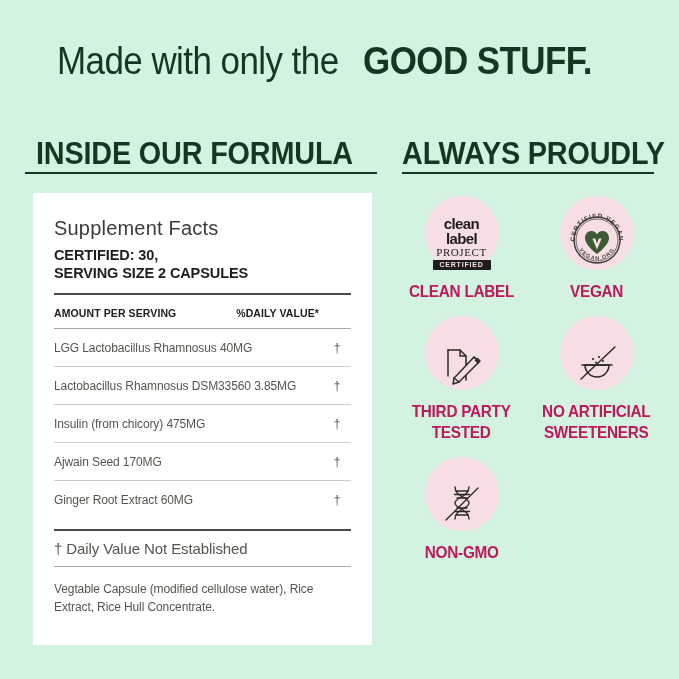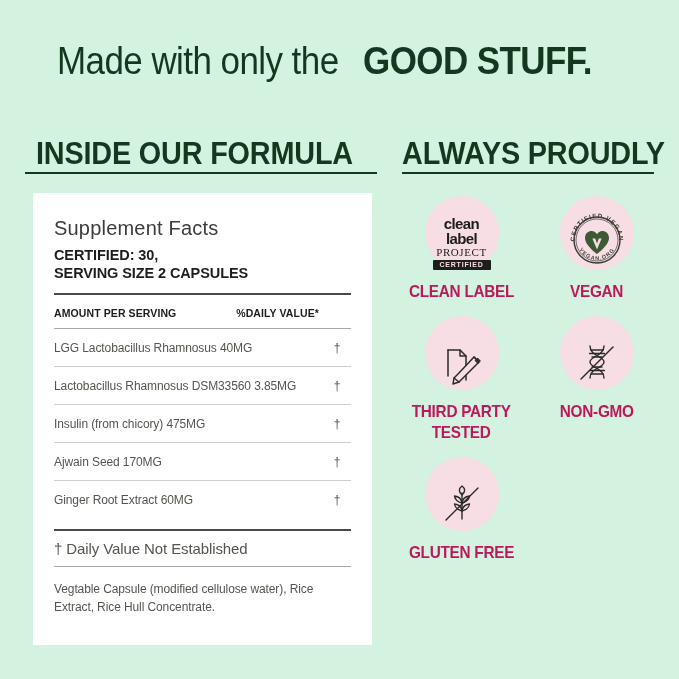--- a/index.html
+++ b/index.html
@@ -240,47 +240,48 @@
           <path d="M40 23 L45 28"></path>
           <path d="M41.5 26.5 L44 29"></path>
           <path d="M43.5 24.5 L46 27"></path>
           <path d="M20 44 L25 48"></path>
         </svg>
       </div>
       <div class="badge-label"><span>THIRD PARTY
 TESTED</span></div>
     </div>
 
+    <div class="badge">
+      <div class="circle">
+        <svg width="56" height="56" viewBox="0 0 56 56" fill="none" stroke="#2b2b26" stroke-width="1.5" stroke-linecap="round" stroke-linejoin="round">
+          <path d="M16 31 A12 12 0 0 0 40 31 Z"></path>
+          <path d="M13 31 H43"></path>
+          <circle cx="24" cy="25" r="1.1" fill="#2b2b26" stroke="none"></circle>
+          <circle cx="30" cy="23" r="1.1" fill="#2b2b26" stroke="none"></circle>
+          <circle cx="34" cy="27" r="1.1" fill="#2b2b26" stroke="none"></circle>
+          <circle cx="27" cy="28.5" r="1.1" fill="#2b2b26" stroke="none"></circle>
+          <path d="M12 45 L46 13"></path>
+        </svg>
+      </div>
+      <div class="badge-label"><span>NO ARTIFICIAL
+SWEETENERS</span></div>
+    </div>
 
     <div class="badge">
       <div class="circle">
         <svg width="56" height="56" viewBox="0 0 56 56" fill="none" stroke="#2b2b26" stroke-width="1.4" stroke-linecap="round" stroke-linejoin="round">
           <path d="M21 12 C21 22, 35 22, 35 28 C35 34, 21 34, 21 44"></path>
           <path d="M35 12 C35 22, 21 22, 21 28 C21 34, 35 34, 35 44"></path>
           <path d="M22 16 H34"></path>
           <path d="M20.6 19.5 H35.4"></path>
           <path d="M23 23 H33"></path>
           <path d="M23 33 H33"></path>
           <path d="M20.6 36.5 H35.4"></path>
           <path d="M22 40 H34"></path>
           <path d="M12 45 L44 13"></path>
         </svg>
       </div>
       <div class="badge-label"><span>NON-GMO</span></div>
     </div>
 
-    <div class="badge">
-      <div class="circle">
-        <svg width="56" height="56" viewBox="0 0 56 56" fill="none" stroke="#2b2b26" stroke-width="1.4" stroke-linecap="round" stroke-linejoin="round">
-          <path d="M28 44 V18"></path>
-          <path d="M28 20 C24.5 17, 24.5 13.5, 28 11 C31.5 13.5, 31.5 17, 28 20 Z"></path>
-          <path d="M28 28 C24 27, 21 24.5, 20.5 21 C24.5 21.5, 27.5 24, 28 28 Z"></path>
-          <path d="M28 28 C32 27, 35 24.5, 35.5 21 C31.5 21.5, 28.5 24, 28 28 Z"></path>
-          <path d="M28 36 C24 35, 21 32.5, 20.5 29 C24.5 29.5, 27.5 32, 28 36 Z"></path>
-          <path d="M28 36 C32 35, 35 32.5, 35.5 29 C31.5 29.5, 28.5 32, 28 36 Z"></path>
-          <path d="M12 45 L44 13"></path>
-        </svg>
-      </div>
-      <div class="badge-label"><span>GLUTEN FREE</span></div>
-    </div>
 
   </div>
 </div>
 
 </body></html>

